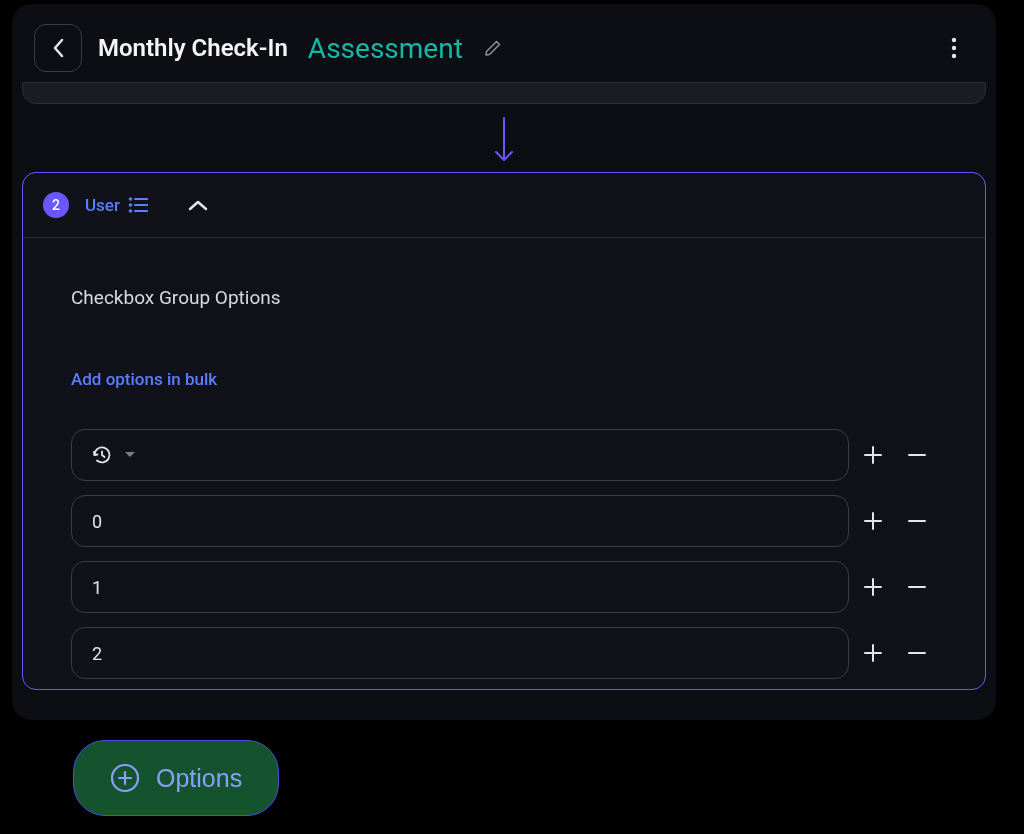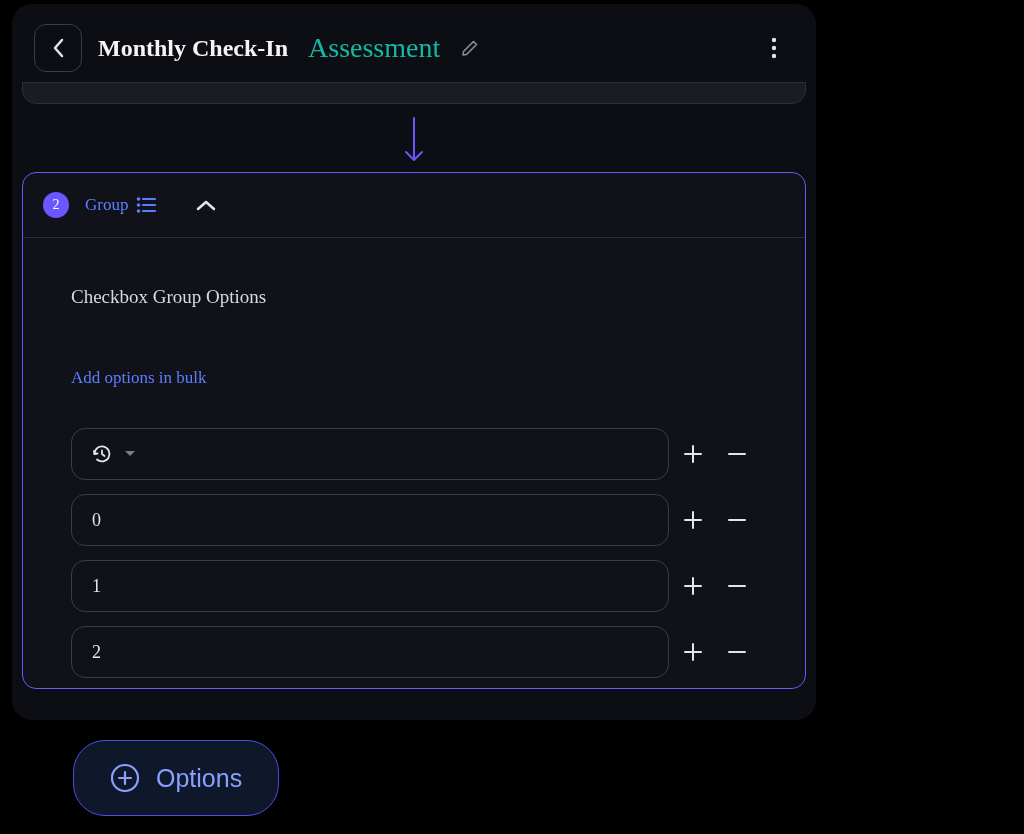--- a/index.html
+++ b/index.html
@@ -1,25 +1,24 @@
 <!DOCTYPE html>
 <html><head>
   <meta charset="utf-8">
   <style>
     * { box-sizing: border-box; margin: 0; padding: 0; }
     html, body { background: #000; width: 1024px; height: 834px; font-family: -apple-system, BlinkMacSystemFont, "Segoe UI", Roboto, sans-serif; overflow: hidden; }
     
     .app-frame {
       position: absolute;
       left: 12px; top: 4px;
-      width: 804px; height: 716px;
+      width: 984px; height: 716px;
       background: #0d0e14;
       border-radius: 20px;
       overflow: hidden;
-      font-family: Liberation Serif, serif;
     }
     
     .app-header {
       display: flex;
       align-items: center;
       padding: 20px 22px 10px;
       gap: 16px;
     }
     .back-btn {
       width: 48px; height: 48px;
@@ -106,21 +105,21 @@
       display: flex; align-items: center; justify-content: center;
       color: #e4e5ea; cursor: pointer;
     }
     
     .fab-options {
       position: absolute;
       left: 73px; bottom: 18px;
       padding: 22px 36px;
       border: 1.5px solid #4a4fe0;
       border-radius: 32px;
-      background: #0f172a;
+      background: #14532d;
       display: flex; align-items: center; gap: 16px;
       cursor: pointer;
     }
     .fab-label { color: #8aa0ff; font-size: 25px; font-weight: 500; }
   </style>
 </head>
 <body>
 
 <div class="app-frame">
 
@@ -155,21 +154,21 @@
       <svg width="24" height="50" viewBox="0 0 24 50" fill="none">
         <line x1="12" y1="4" x2="12" y2="44" stroke="#6b57ff" stroke-width="2" stroke-linecap="round"></line>
         <path d="M4 38 L12 46 L20 38" stroke="#6b57ff" stroke-width="2" stroke-linecap="round" stroke-linejoin="round" fill="none"></path>
       </svg>
     </div>
 
     <div class="question-card">
       <div class="q-header">
         <div class="q-number">2</div>
         <div class="list-toggle">
-          <span>Group</span>
+          <span>User</span>
           <svg width="20" height="16" viewBox="0 0 20 16" fill="none">
             <circle cx="2.5" cy="2" r="1.8" fill="#5b7eff"></circle>
               <line x1="7" y1="2" x2="19" y2="2" stroke="#5b7eff" stroke-width="2.2" stroke-linecap="round"></line>
             <circle cx="2.5" cy="8" r="1.8" fill="#5b7eff"></circle>
               <line x1="7" y1="8" x2="19" y2="8" stroke="#5b7eff" stroke-width="2.2" stroke-linecap="round"></line>
             <circle cx="2.5" cy="14" r="1.8" fill="#5b7eff"></circle>
               <line x1="7" y1="14" x2="19" y2="14" stroke="#5b7eff" stroke-width="2.2" stroke-linecap="round"></line>
           </svg>
         </div>
         <div class="collapse-btn">

